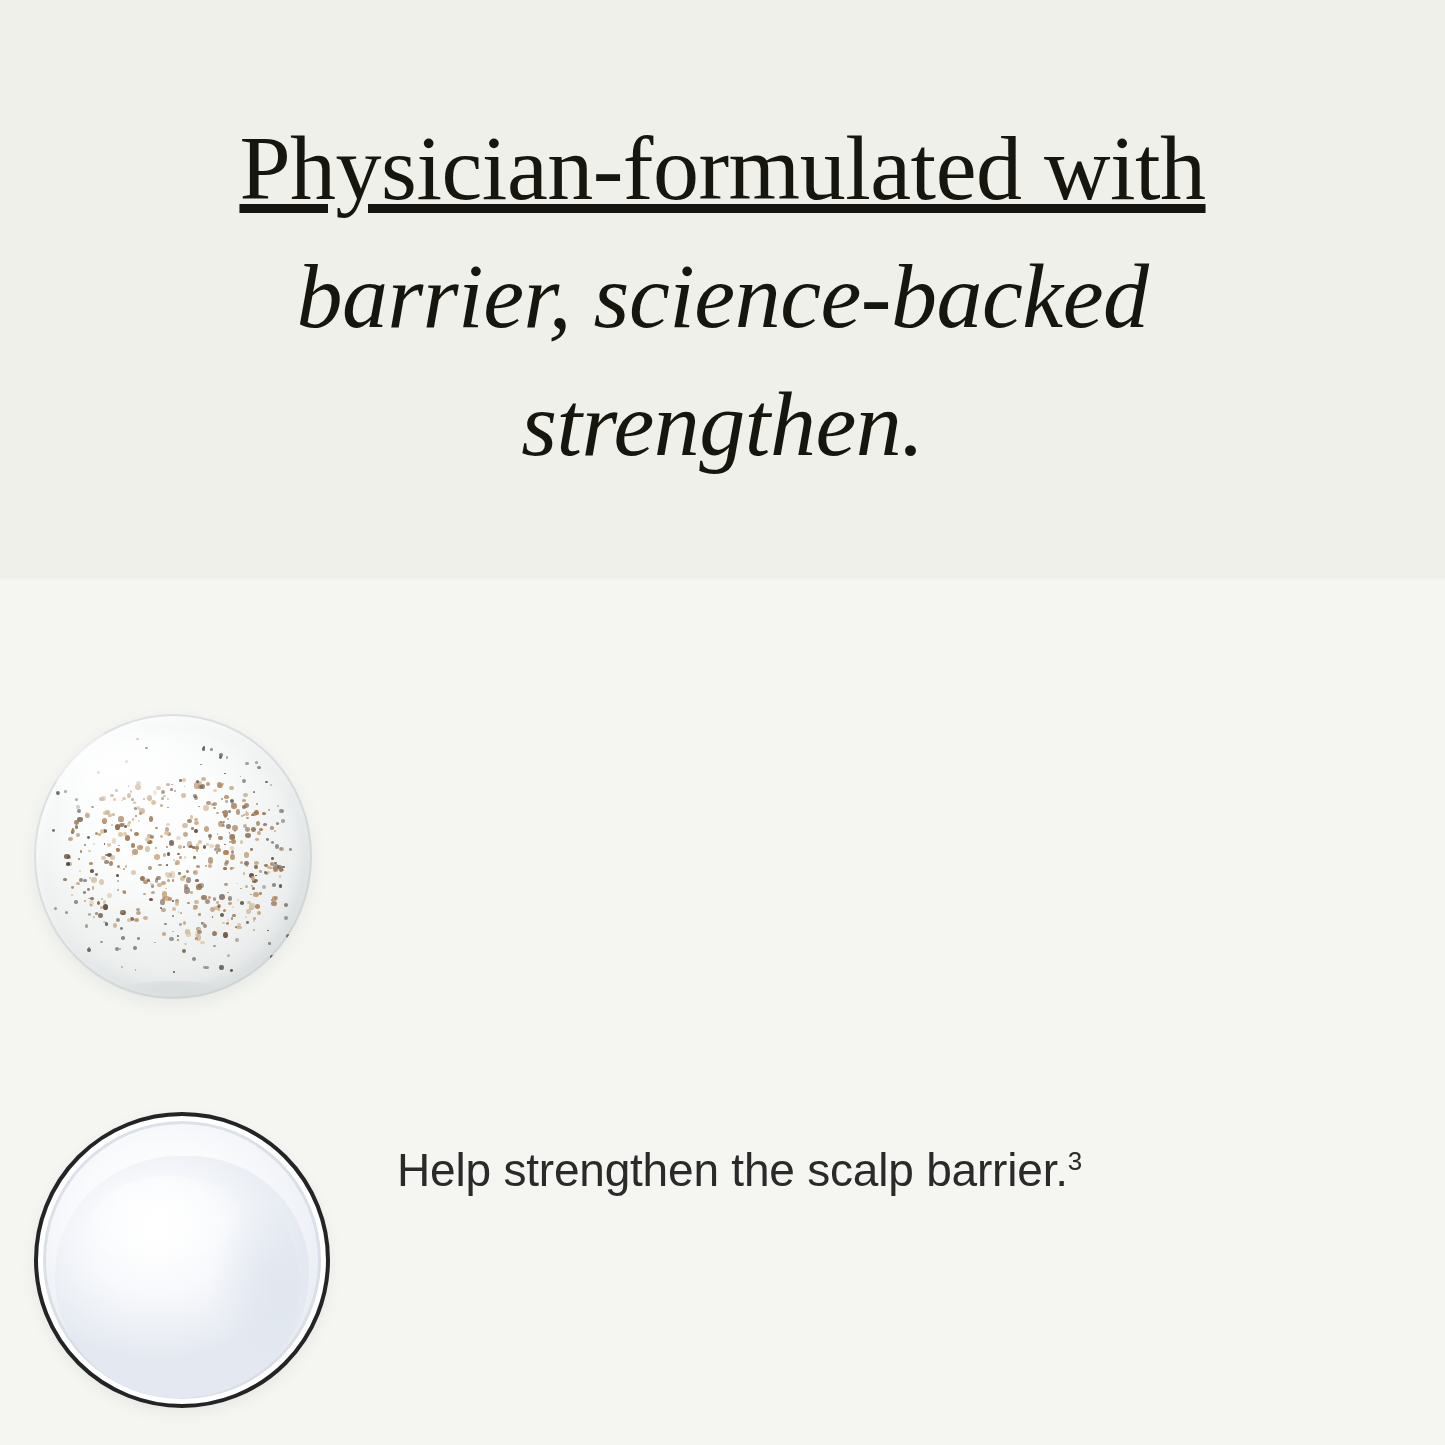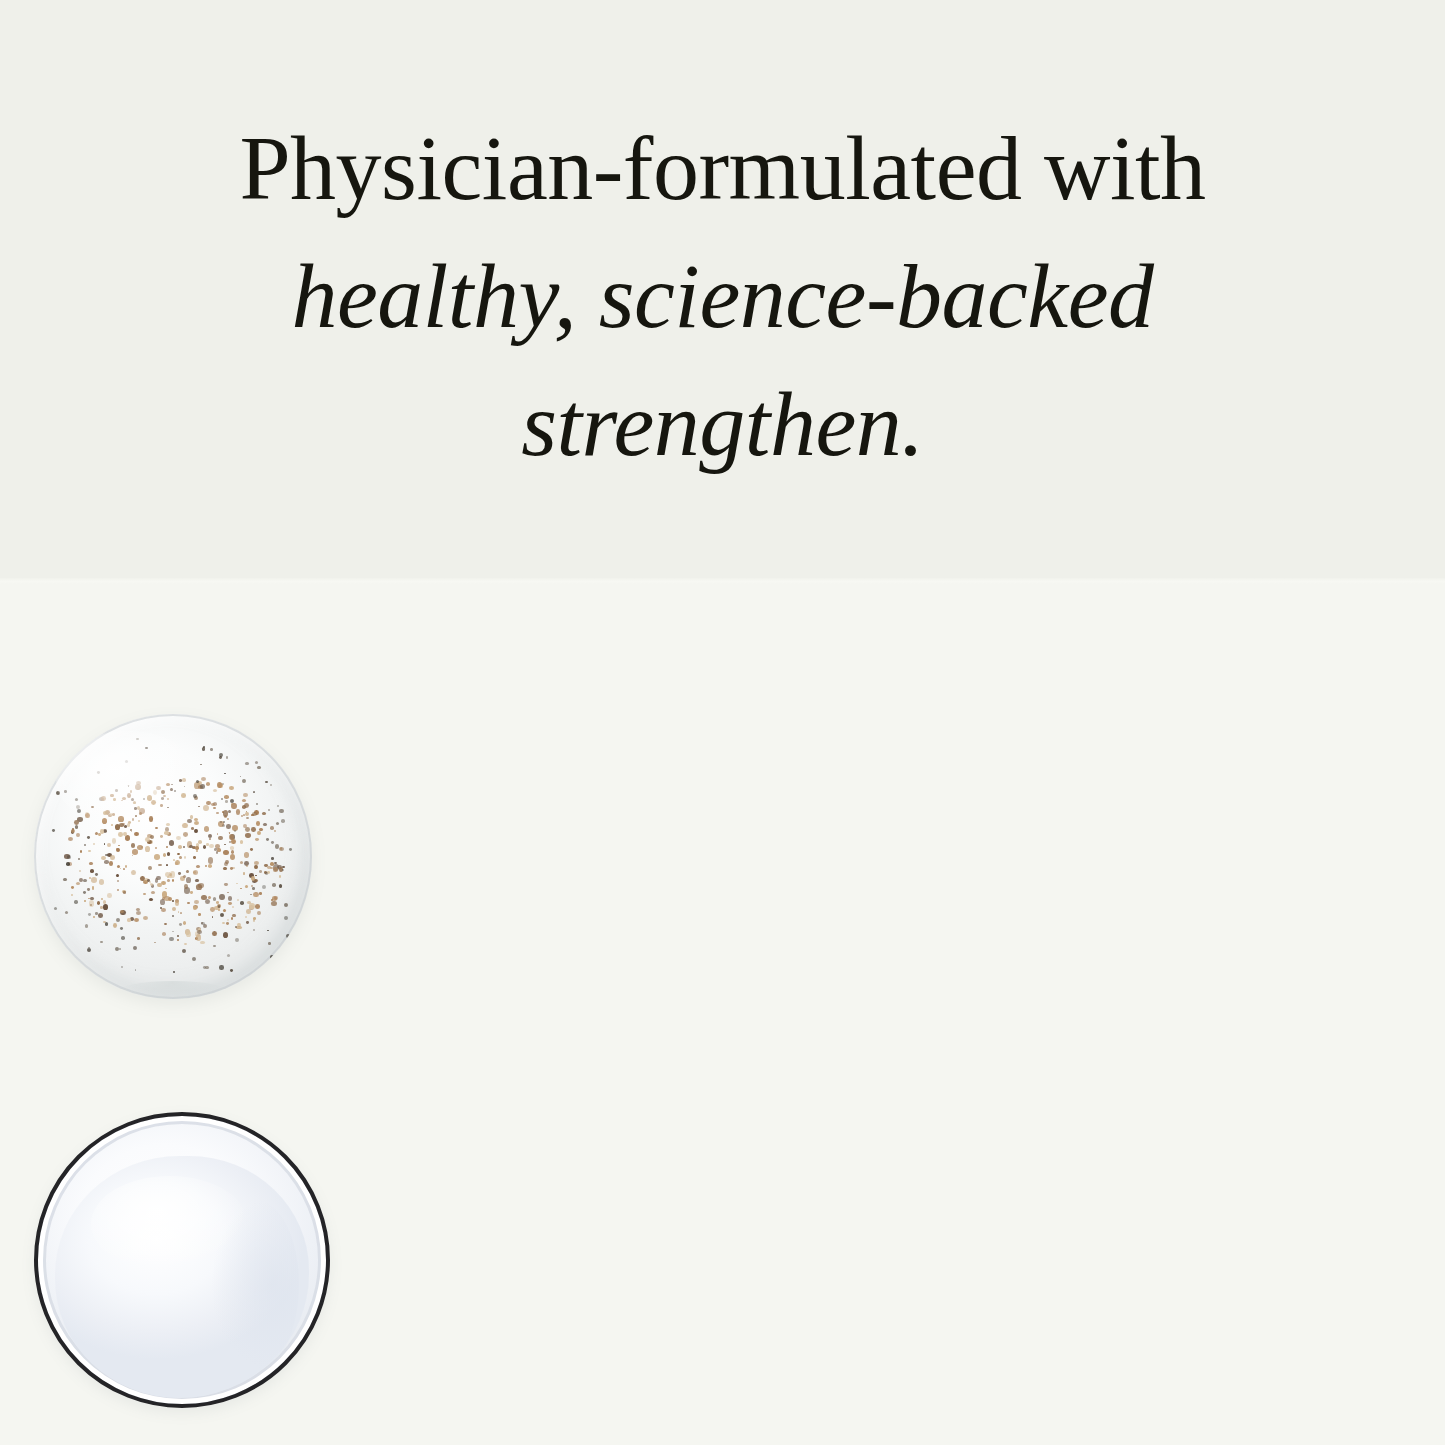--- a/index.html
+++ b/index.html
@@ -54,20 +54,21 @@
     color: #16160f;
     font-family: "Liberation Serif", "DejaVu Serif", serif;
     font-size: 92px;
     line-height: 128px;
     letter-spacing: -0.5px;
   }
   .heading .ln1 {
     display: block;
     font-style: normal;
     font-weight: 400;
+    text-decoration: underline;
   }
   .heading .ln2,
   .heading .ln3 {
     display: block;
     font-style: italic;
     font-weight: 400;
   }
 
   
   .row {
@@ -232,21 +233,21 @@
 <body>
 
 <div id="page">
 
   <div class="bg-top"></div>
   <div class="bg-bottom"></div>
   <div class="bg-seam"></div>
 
   <div class="heading">
     <span class="ln1">Physician-formulated with</span>
-    <span class="ln2">healthy, science-backed</span>
+    <span class="ln2">barrier, science-backed</span>
     <span class="ln3">strengthen.</span>
   </div>
 
   <div class="row" id="row-0">
 
     <div class="dish-wrap">
       <div class="dish dish-glass">
         <div class="foot"></div>
         <div class="granules"></div>
         <div id="speck-host">
@@ -796,17 +797,18 @@
 
   <div class="row" id="row-1">
 
     <div class="dish-wrap">
       <div class="dish dish-powder">
         <div class="mound"></div>
       </div>
     </div>
 
     <div class="txt">
+      <p class="ing-desc"><span>Help strengthen the scalp barrier.</span><sup>3</sup></p>
     </div>
 
   </div>
 
 </div>
 
 </body></html>

